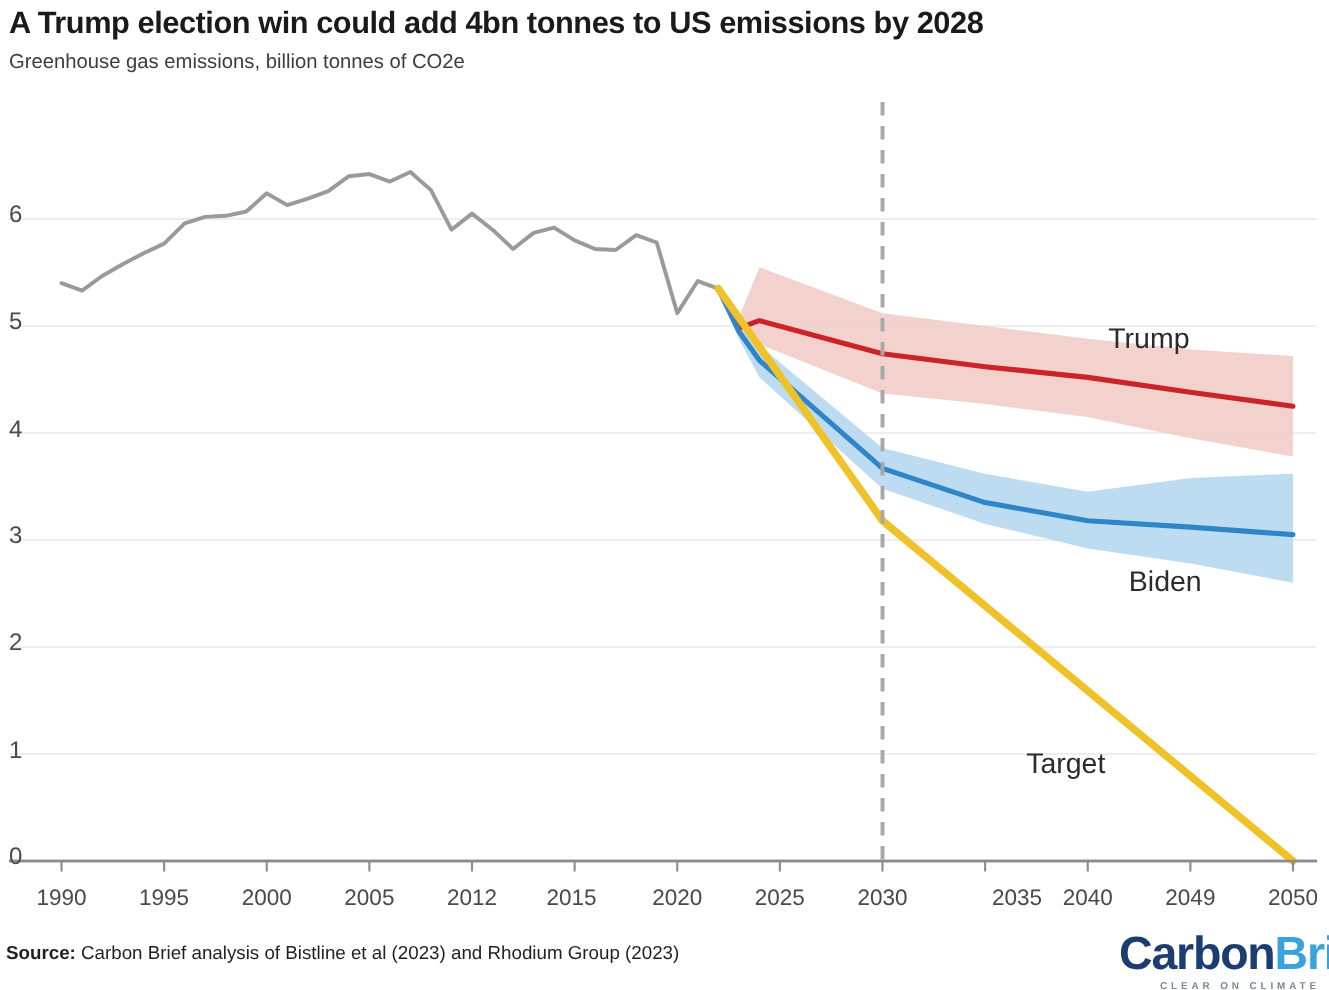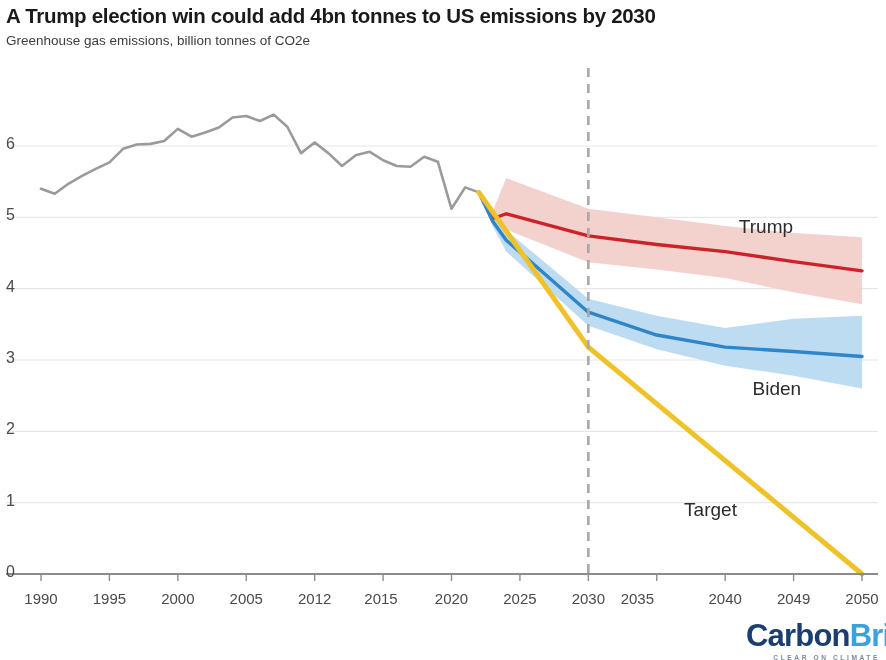--- a/index.html
+++ b/index.html
@@ -48,21 +48,21 @@
   .logo .tagline{
     font-size:6.6px;letter-spacing:2.6px;color:#7b8a99;margin-top:3px;
     font-weight:bold;
   }
 </style>
 </head>
 <body>
 
 <div id="chart-root">
 
-  <div class="title">A Trump election win could add 4bn tonnes to US emissions by 2030</div>
+  <div class="title">A Trump election win could add 4bn tonnes to US emissions by 2028</div>
   <div class="subtitle">Greenhouse gas emissions, billion tonnes of CO2e</div>
 
   <div class="plot">
     <svg id="plot-svg" width="886" height="525" viewBox="0 0 886 525">
       <g id="g-grid">
           <line x1="6" x2="878" y1="514" y2="514" stroke="#8c8c8c" stroke-width="1.6"></line>
           <line x1="6" x2="878" y1="442.6666666666667" y2="442.6666666666667" stroke="#e8e8e8" stroke-width="1.1"></line>
           <line x1="6" x2="878" y1="371.33333333333337" y2="371.33333333333337" stroke="#e8e8e8" stroke-width="1.1"></line>
           <line x1="6" x2="878" y1="300" y2="300" stroke="#e8e8e8" stroke-width="1.1"></line>
           <line x1="6" x2="878" y1="228.66666666666669" y2="228.66666666666669" stroke="#e8e8e8" stroke-width="1.1"></line>
@@ -113,30 +113,33 @@
   <div id="xlabels">
       <div class="xlab" style="left: 11px;">1990</div>
       <div class="xlab" style="left: 79.4167px;">1995</div>
       <div class="xlab" style="left: 147.833px;">2000</div>
       <div class="xlab" style="left: 216.25px;">2005</div>
       <div class="xlab" style="left: 284.667px;">2012</div>
       <div class="xlab" style="left: 351px;">2015</div>
       <div class="xlab" style="left: 421.5px;">2020</div>
       <div class="xlab" style="left: 489.917px;">2025</div>
       <div class="xlab" style="left: 558.333px;">2030</div>
-      <div class="xlab" style="left: 594px; text-align: right;">2035</div>
+      <div class="xlab" style="left: 648px;">2035</div>
       <div class="xlab" style="left: 695.167px;">2040</div>
       <div class="xlab" style="left: 763.583px;">2049</div>
       <div class="xlab" style="left: 832px;">2050</div>
     </div>
   <div id="serieslabels">
       <div class="serieslabel" style="left: 738.85px; top: 216.033px;">Trump</div>
       <div class="serieslabel" style="left: 752.533px; top: 377.96px;">Biden</div>
       <div class="serieslabel" style="left: 684.117px; top: 499.227px;">Target</div>
     </div>
 
+  <div class="source">
+    <b>Source:</b><span> Carbon Brief analysis of Bistline et al (2023) and Rhodium Group (2023)</span>
+  </div>
 
   <div class="logo">
     <div class="wordmark"><span class="wm-a">Carbon</span><span class="wm-b">Brief</span></div>
     <div class="tagline">CLEAR ON CLIMATE</div>
   </div>
 
 </div>
 
 </body></html>

